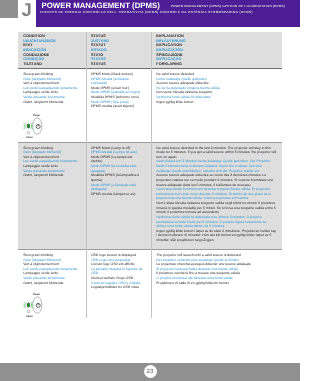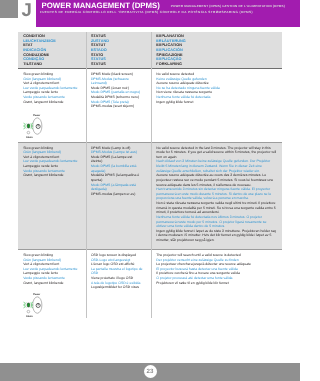--- a/index.html
+++ b/index.html
@@ -5,21 +5,21 @@
   html,body{margin:0;padding:0;}
   body{width:300px;height:381px;background:#fff;font-family:"Liberation Sans",sans-serif;overflow:hidden;
        -webkit-font-smoothing:antialiased;text-rendering:geometricPrecision;}
   svg text{font-family:"Liberation Sans",sans-serif;}
   .page{position:relative;width:300px;height:381px;overflow:hidden;background:#fff;}
 
   
   .hdr-block{position:absolute;left:0;top:0;width:17.6px;height:17.8px;background:#8f8f8f;}
   .hdr-letter{position:absolute;left:20.6px;top:0.6px;width:12px;height:18px;color:#848484;
     font-size:18.6px;font-weight:bold;line-height:18px;text-align:center;}
-  .hdr-bar{position:absolute;left:36.4px;top:0;width:263.6px;height:27px;background:#a21caf;overflow:hidden;}
+  .hdr-bar{position:absolute;left:36.4px;top:0;width:263.6px;height:27px;background:#4c1d95;overflow:hidden;}
   .hdr-title{position:absolute;left:5.2px;top:0.6px;color:#ffffff;font-weight:bold;font-size:7.8px;
     white-space:nowrap;line-height:9px;}
   .hdr-title2{position:absolute;left:134.3px;top:3.7px;color:#d9d9d9;font-weight:bold;font-size:3.05px;
     letter-spacing:.19px;white-space:nowrap;line-height:4px;}
   .hdr-sub{position:absolute;left:3.5px;top:10.3px;color:#d9d9d9;font-size:3.1px;font-weight:bold;
     letter-spacing:.40px;white-space:nowrap;line-height:4px;}
 
   
   .band{position:absolute;background:#dedede;}
   .hrule{position:absolute;height:0;border-top:1px solid #6e6e6e;}

